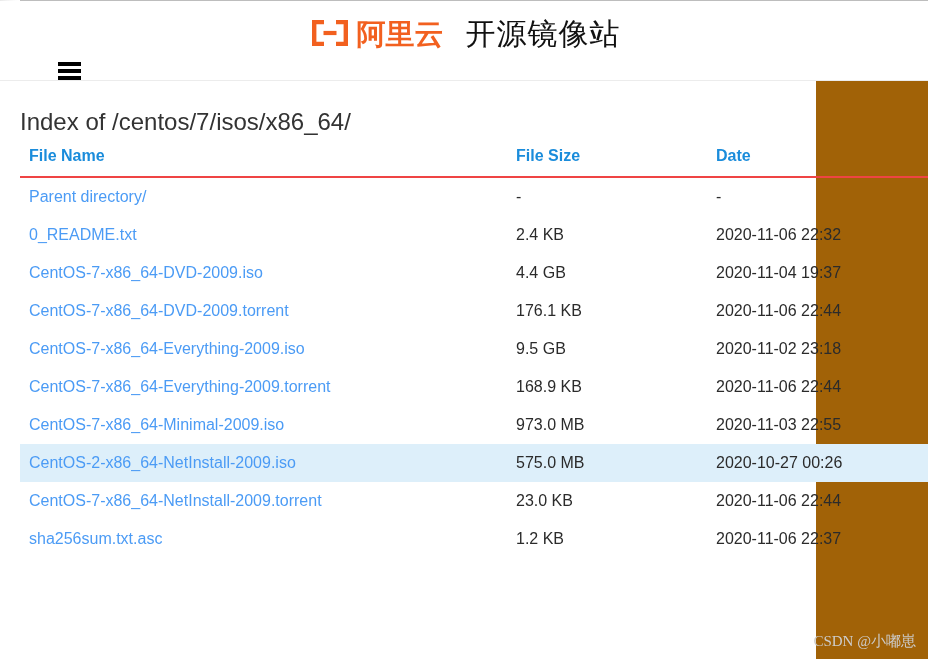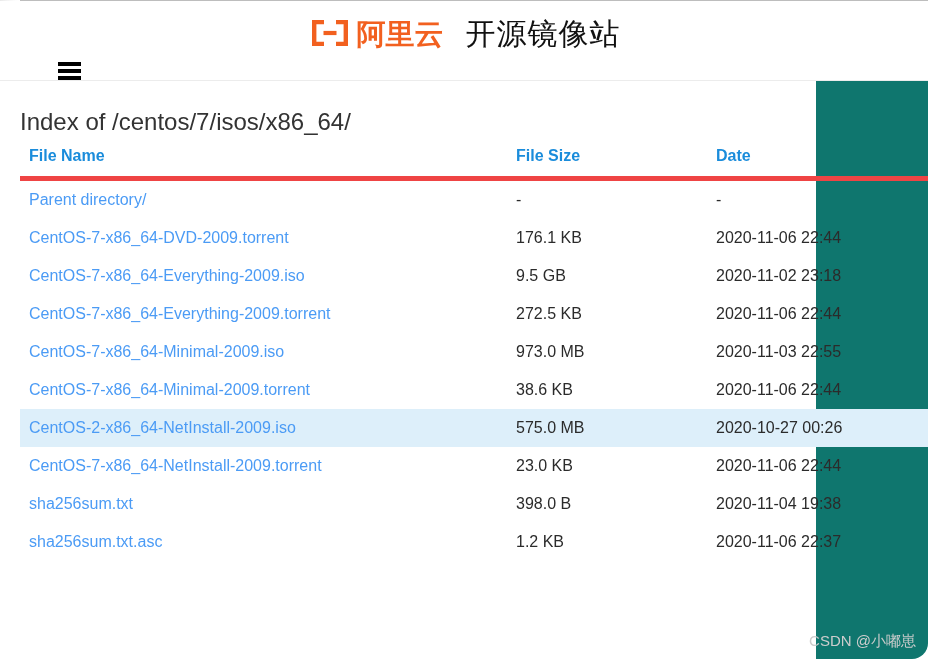--- a/index.html
+++ b/index.html
@@ -12,22 +12,21 @@
     background: #ffffff;
     font-family: "Liberation Sans", sans-serif;
     overflow: hidden;
     position: relative;
   }
 
   
   #page-shell {
     position: absolute;
     inset: 0;
-    background: #0f766e;
-    border-radius: 16px;
+    background: #a16207;
   }
   #left-gutter {
     position: absolute;
     left: 0; top: 0;
     width: 20px; height: 659px;
     background: linear-gradient(to right, #e9e9e9 0%, #f3f3f3 35%, #fdfdfd 80%, #ffffff 100%);
     pointer-events: none;
   }
   #top-rule {
     position: absolute;
@@ -131,21 +130,21 @@
   #file-table col.col-name { width: 487px; }
   #file-table col.col-size { width: 200px; }
   #file-table col.col-date { width: 221px; }
 
   #file-table thead th {
     text-align: left;
     font-size: 16px;
     font-weight: 700;
     color: #1a8cdb;
     padding: 0 0 11px 9px;
-    border-bottom: 5px solid #ef4444;
+    border-bottom: 2px solid #ef4444;
     white-space: nowrap;
   }
 
   #file-table tbody td {
     font-size: 16px;
     color: #2b2b2b;
     padding: 0 0 0 9px;
     height: 38px;
     vertical-align: middle;
     white-space: nowrap;
@@ -158,21 +157,21 @@
     color: #4b9bf5;
     text-decoration: none;
     cursor: pointer;
   }
 
   
   #watermark {
     position: absolute;
     right: 12px;
     bottom: 8px;
-    font-family: Liberation Sans, sans-serif;
+    font-family: Liberation Serif, serif;
     font-size: 15px;
     color: #cdcdcd;
     white-space: nowrap;
     pointer-events: none;
     text-align: center;
   }
 </style>
 </head>
 <body>
 
@@ -222,60 +221,60 @@
           <th>Date</th>
         </tr>
       </thead>
       <tbody id="file-table-body">
           <tr>
             <td class="cell-name"><a>Parent directory/</a></td>
             <td>-</td>
             <td>-</td>
           </tr>
           <tr>
+            <td class="cell-name"><a>0_README.txt</a></td>
+            <td>2.4 KB</td>
+            <td>2020-11-06 22:32</td>
+          </tr>
+          <tr>
+            <td class="cell-name"><a>CentOS-7-x86_64-DVD-2009.iso</a></td>
+            <td>4.4 GB</td>
+            <td>2020-11-04 19:37</td>
+          </tr>
+          <tr>
             <td class="cell-name"><a>CentOS-7-x86_64-DVD-2009.torrent</a></td>
             <td>176.1 KB</td>
             <td>2020-11-06 22:44</td>
           </tr>
           <tr>
             <td class="cell-name"><a>CentOS-7-x86_64-Everything-2009.iso</a></td>
             <td>9.5 GB</td>
             <td>2020-11-02 23:18</td>
           </tr>
           <tr>
             <td class="cell-name"><a>CentOS-7-x86_64-Everything-2009.torrent</a></td>
-            <td>272.5 KB</td>
+            <td>168.9 KB</td>
             <td>2020-11-06 22:44</td>
           </tr>
           <tr>
             <td class="cell-name"><a>CentOS-7-x86_64-Minimal-2009.iso</a></td>
             <td>973.0 MB</td>
             <td>2020-11-03 22:55</td>
-          </tr>
-          <tr>
-            <td class="cell-name"><a>CentOS-7-x86_64-Minimal-2009.torrent</a></td>
-            <td>38.6 KB</td>
-            <td>2020-11-06 22:44</td>
           </tr>
           <tr class="is-selected">
             <td class="cell-name"><a>CentOS-2-x86_64-NetInstall-2009.iso</a></td>
             <td>575.0 MB</td>
             <td>2020-10-27 00:26</td>
           </tr>
           <tr>
             <td class="cell-name"><a>CentOS-7-x86_64-NetInstall-2009.torrent</a></td>
             <td>23.0 KB</td>
             <td>2020-11-06 22:44</td>
           </tr>
           <tr>
-            <td class="cell-name"><a>sha256sum.txt</a></td>
-            <td>398.0 B</td>
-            <td>2020-11-04 19:38</td>
-          </tr>
-          <tr>
             <td class="cell-name"><a>sha256sum.txt.asc</a></td>
             <td>1.2 KB</td>
             <td>2020-11-06 22:37</td>
           </tr>
         </tbody>
     </table>
 
   </div>
 
   <div id="watermark">CSDN @小嘟崽</div>

